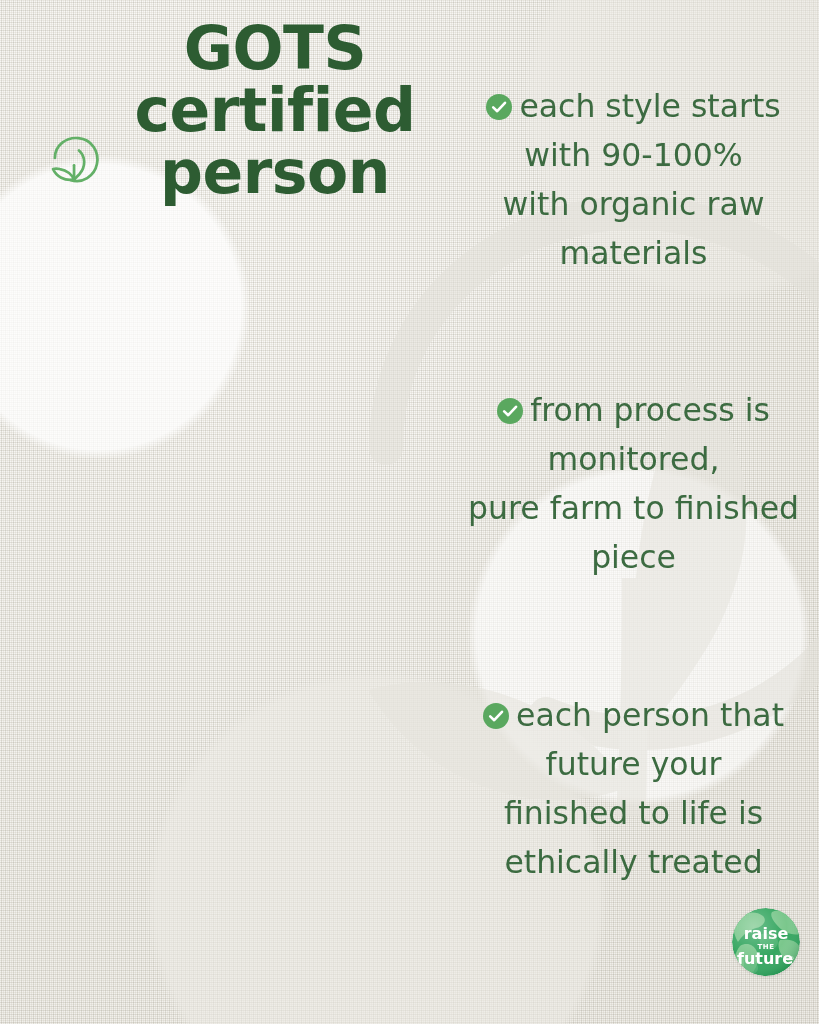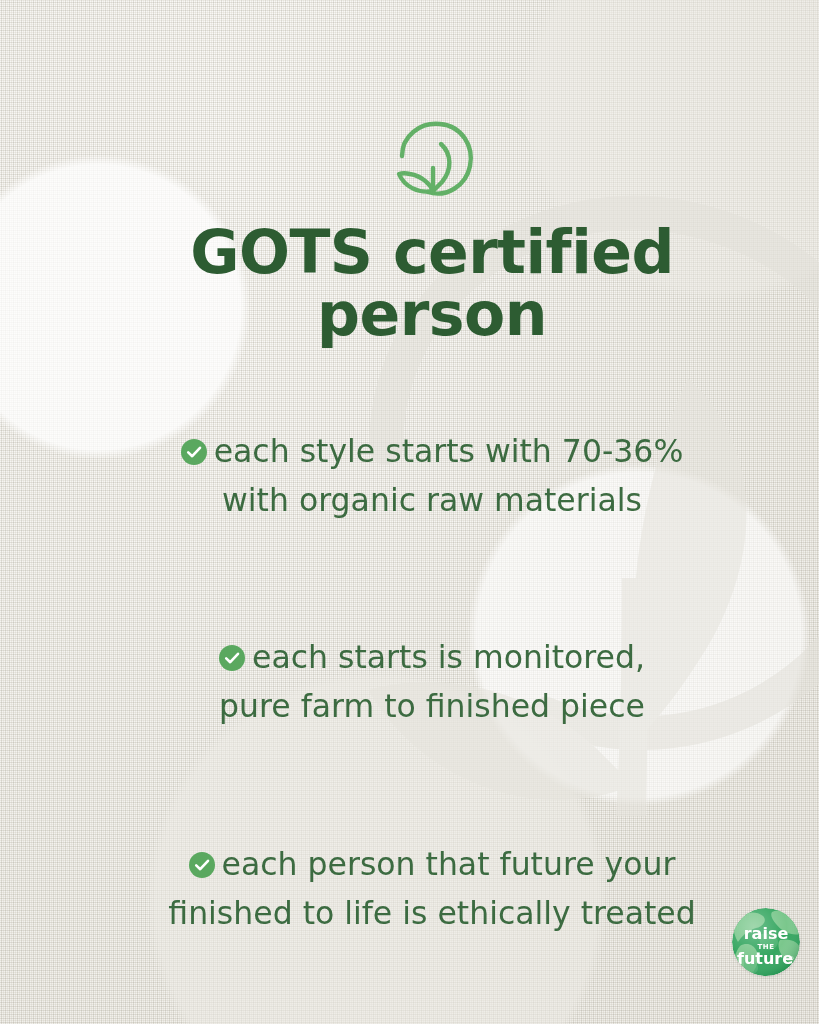--- a/index.html
+++ b/index.html
@@ -70,22 +70,21 @@
     height: 760px;
     opacity: 0.55;
     pointer-events: none;
   }
 
   
   .content {
     position: absolute;
     inset: 0;
     display: flex;
-    flex-direction: column;
-    align-items: center;
+    flex-direction: row;
     padding-left: 45px;
   }
 
   
   .brandmark {
     margin-top: 118px;
     width: 92px;
     height: 86px;
   }
 
@@ -174,30 +173,30 @@
       <span>GOTS certified</span>
       <span class="l2">person</span>
     </h1>
 
     <div class="claims">
 
       <p class="claim">
         <svg class="check" viewBox="0 0 26 26" xmlns="http://www.w3.org/2000/svg" aria-hidden="true">
           <circle cx="13" cy="13" r="13" fill="#5aa85f"></circle>
           <path d="M7.2 13.4 L11.2 17.2 L19 8.8" stroke="#ffffff" stroke-width="2.6" stroke-linecap="round" stroke-linejoin="round" fill="none"></path>
-        </svg><span class="txt">each style starts with 70-36%</span>
+        </svg><span class="txt">each style starts with 90-100%</span>
         <span class="brk"></span>
         <span class="txt">with organic raw materials</span>
       </p>
 
       <p class="claim">
         <svg class="check" viewBox="0 0 26 26" xmlns="http://www.w3.org/2000/svg" aria-hidden="true">
           <circle cx="13" cy="13" r="13" fill="#5aa85f"></circle>
           <path d="M7.2 13.4 L11.2 17.2 L19 8.8" stroke="#ffffff" stroke-width="2.6" stroke-linecap="round" stroke-linejoin="round" fill="none"></path>
-        </svg><span class="txt">each starts is monitored,</span>
+        </svg><span class="txt">from process is monitored,</span>
         <span class="brk"></span>
         <span class="txt">pure farm to finished piece</span>
       </p>
 
       <p class="claim">
         <svg class="check" viewBox="0 0 26 26" xmlns="http://www.w3.org/2000/svg" aria-hidden="true">
           <circle cx="13" cy="13" r="13" fill="#5aa85f"></circle>
           <path d="M7.2 13.4 L11.2 17.2 L19 8.8" stroke="#ffffff" stroke-width="2.6" stroke-linecap="round" stroke-linejoin="round" fill="none"></path>
         </svg><span class="txt">each person that future your</span>
         <span class="brk"></span>

